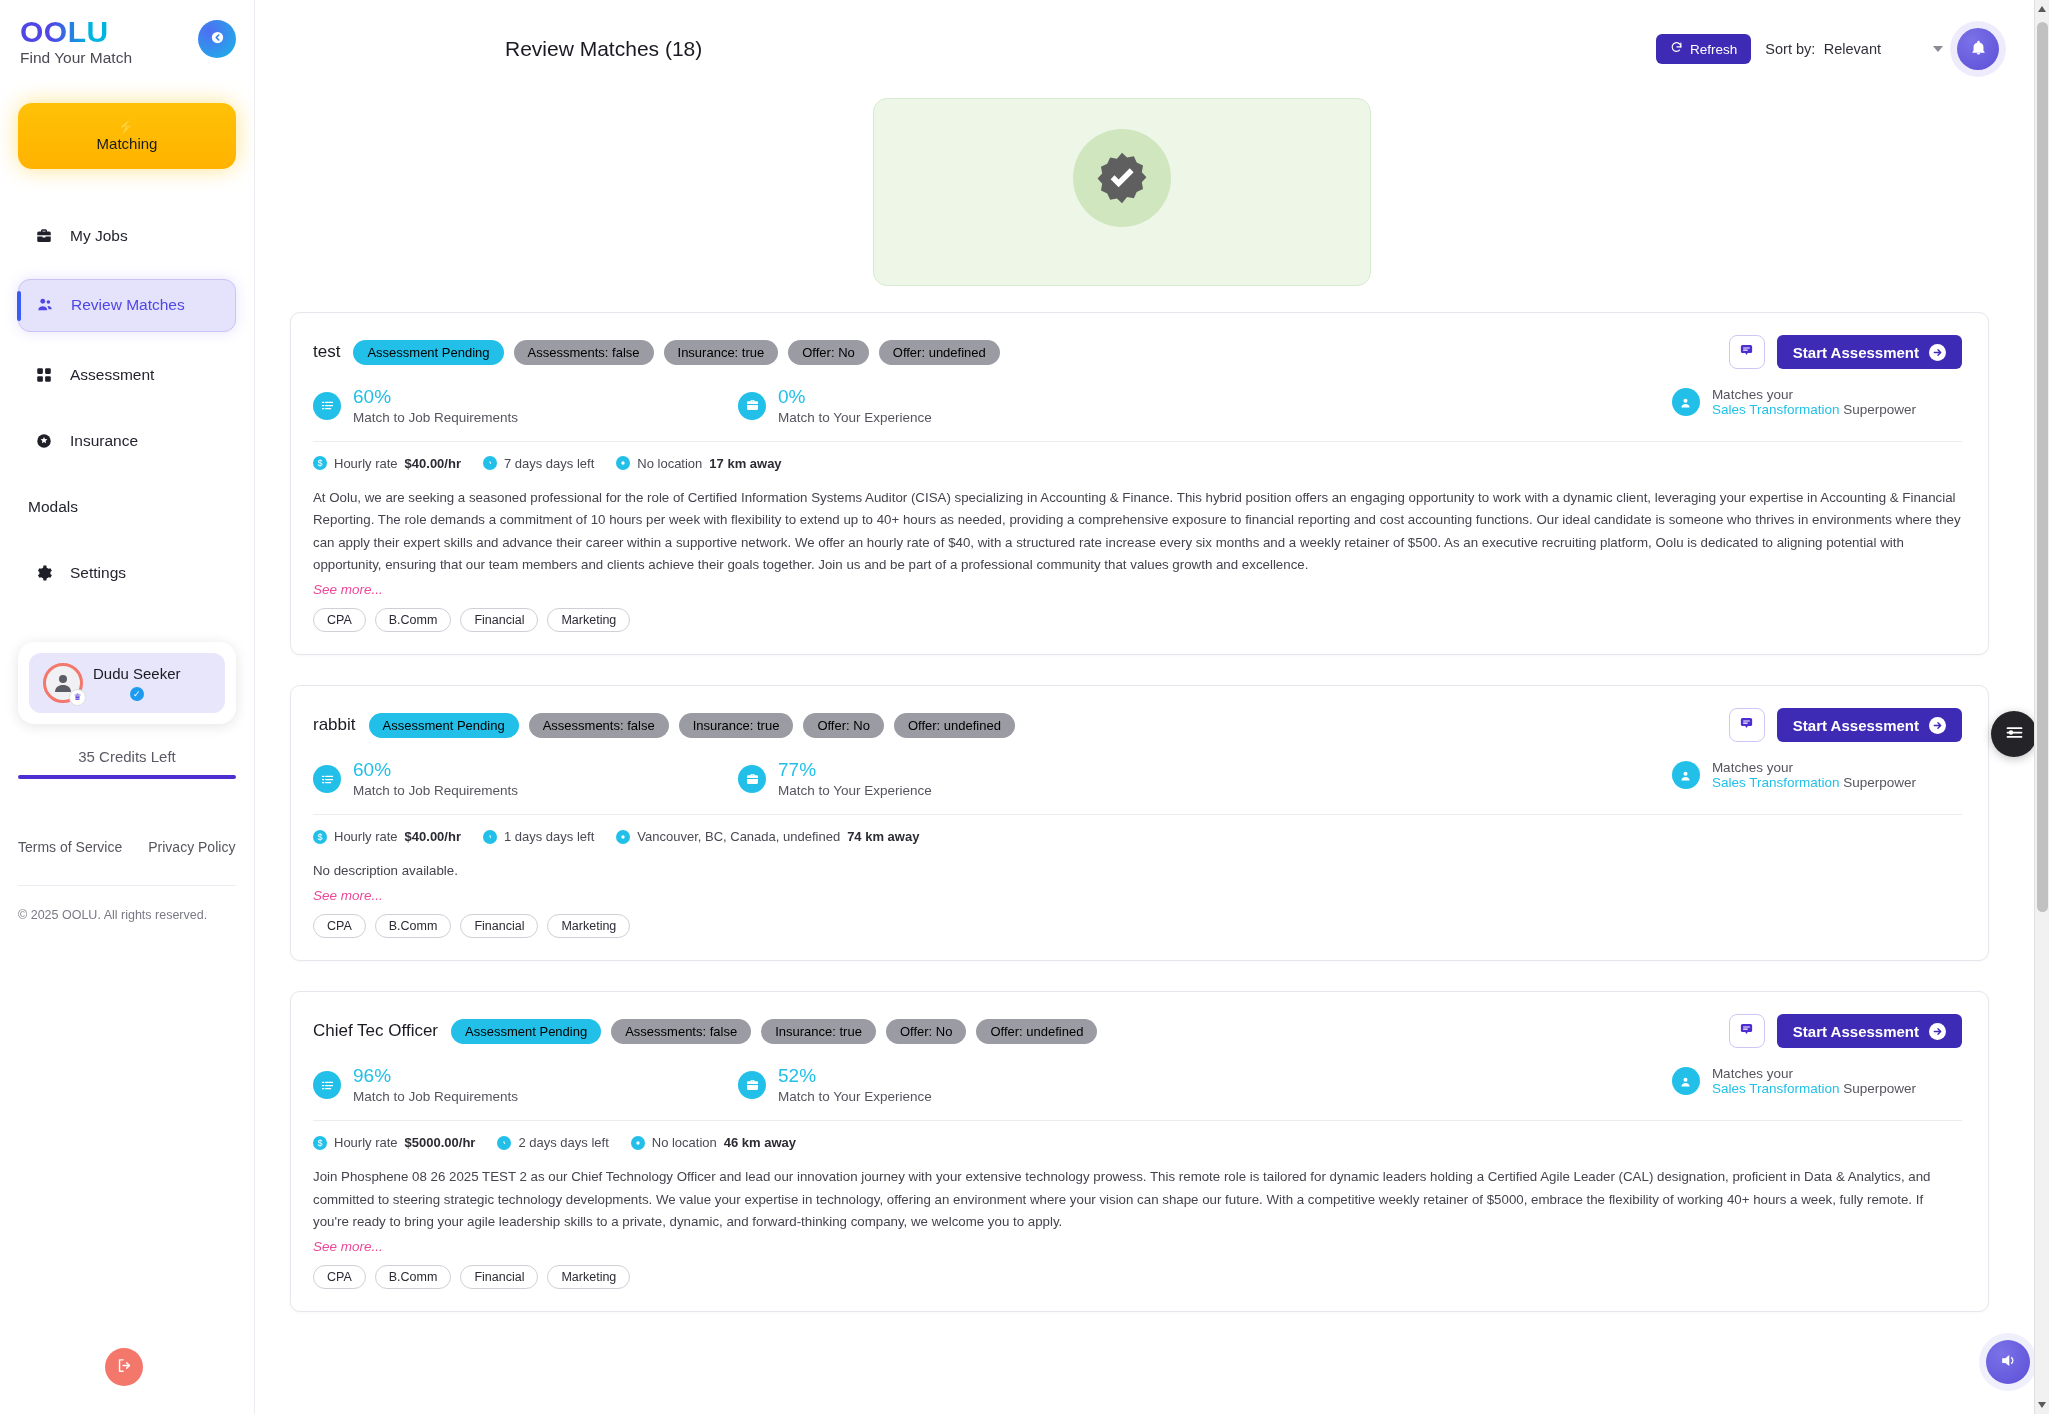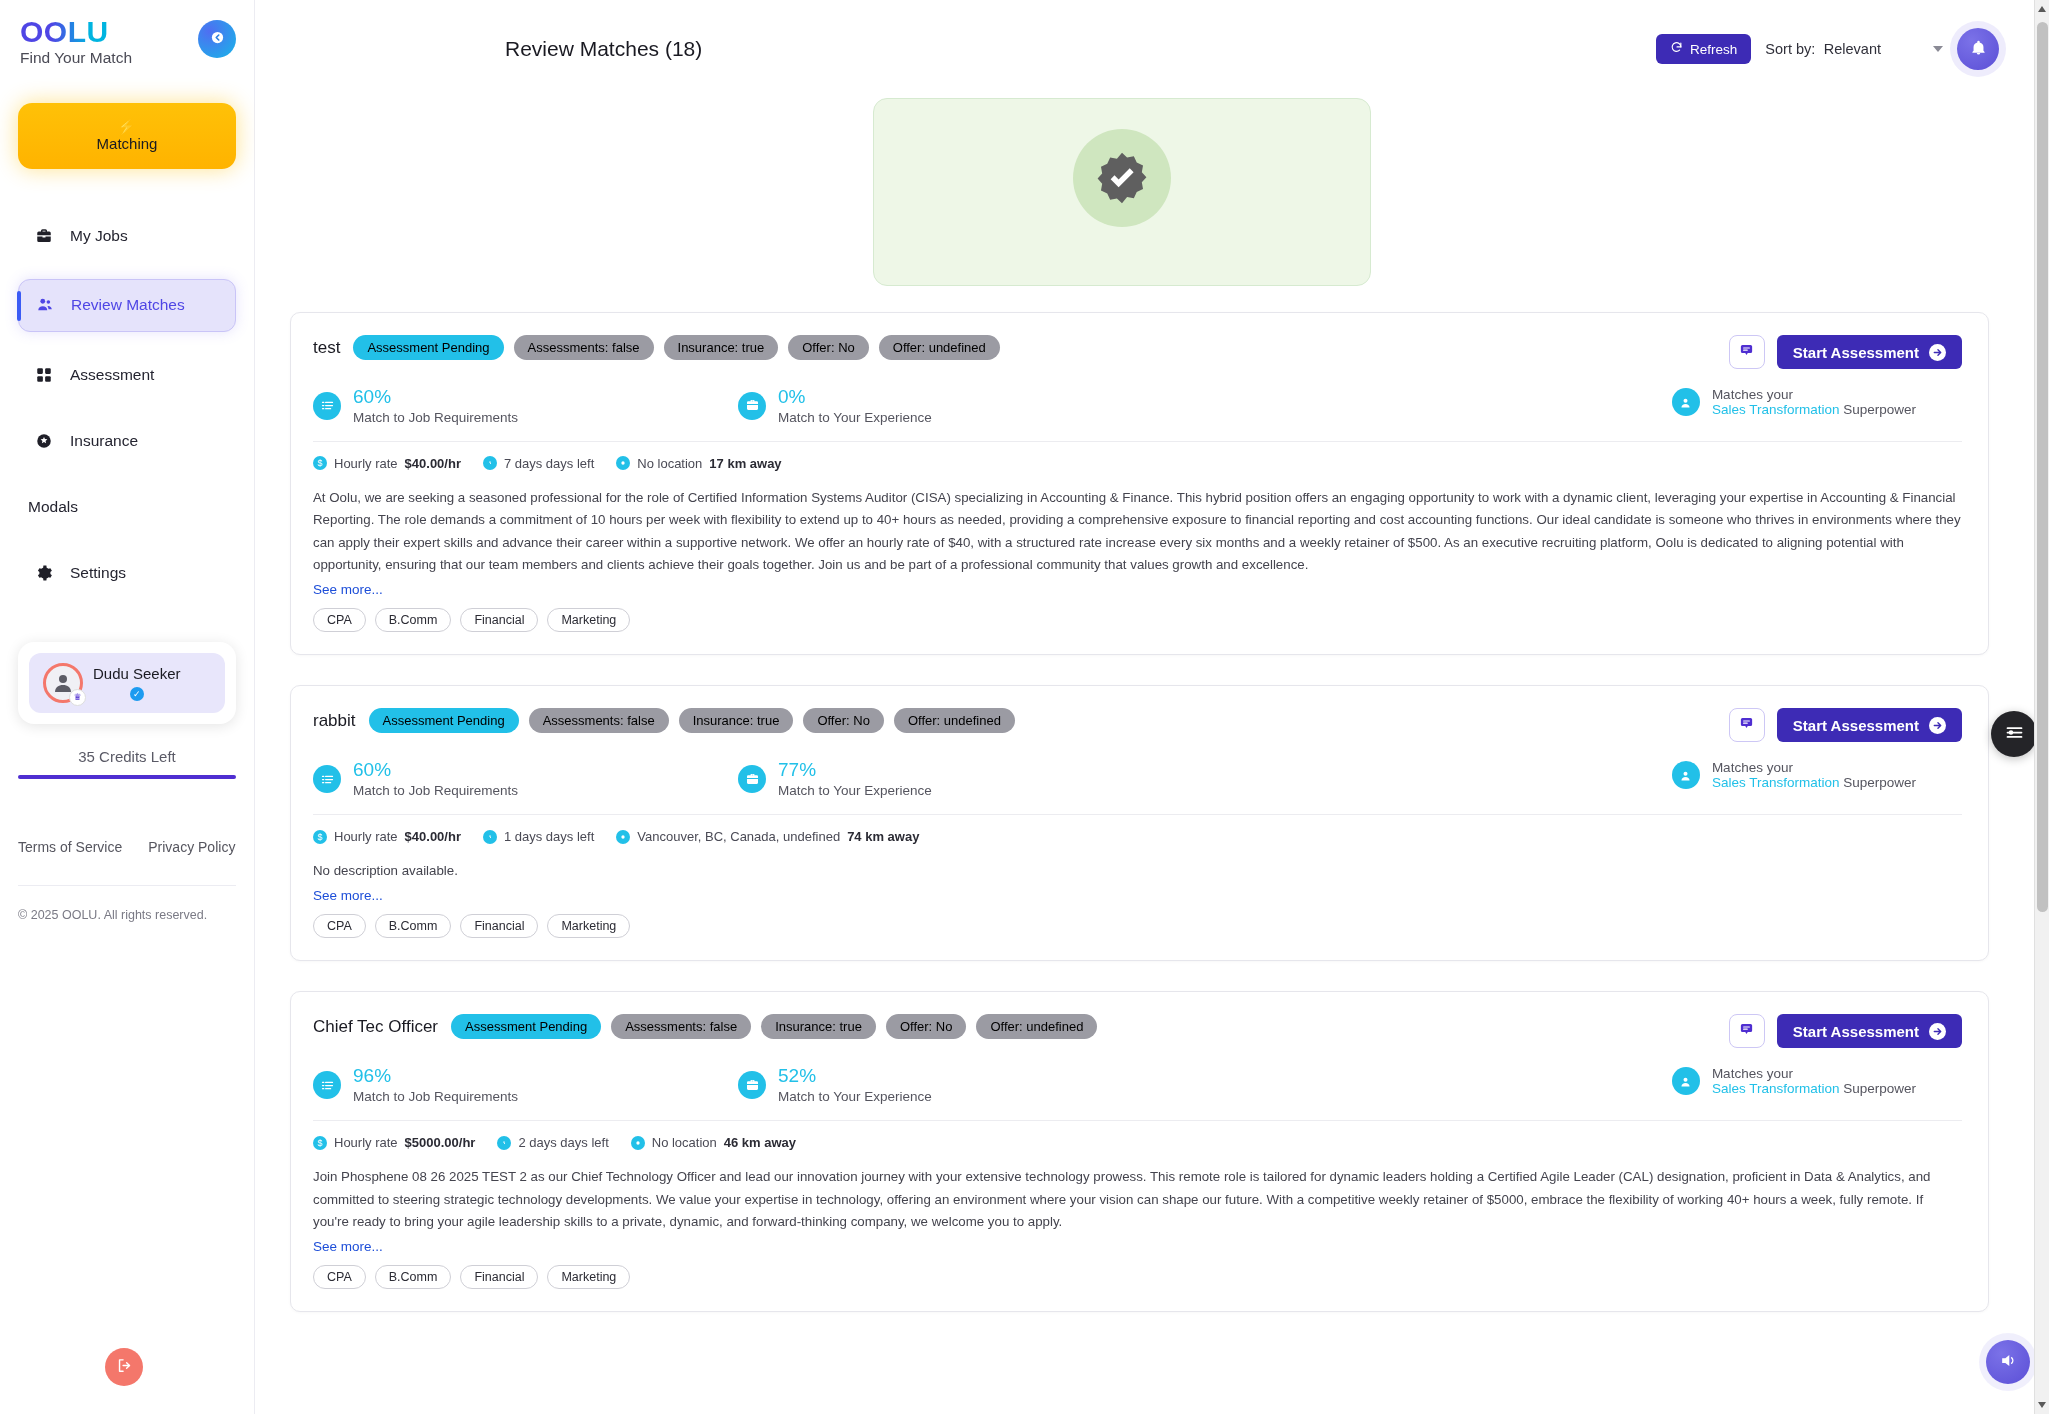--- a/index.html
+++ b/index.html
@@ -160,21 +160,21 @@
   .verify-circle svg { width: 58px; height: 58px; }
   .banner-text { font-size: 24px; line-height: 1.32; color: #5aa83f; }
 
   
   .cards { padding: 26px 0 0 35px; display: flex; flex-direction: column; gap: 30px; }
   .job-card {
     background: #fff; border: 1px solid #e6e6ec; border-radius: 10px;
     padding: 22px 26px 22px 22px; position: relative;
     box-shadow: 0 1px 3px rgba(0,0,0,0.03);
   }
-  .card-top { display: flex; align-items: flex-start; justify-content: space-between; }
+  .card-top { display: flex; align-items: center; justify-content: space-between; }
   .title-row { display: flex; align-items: center; gap: 10px; flex-wrap: wrap; }
   .job-title { font-size: 17px; color: #1a1a22; margin-right: 3px; }
   .chip {
     border-radius: 20px; height: 25px; padding: 0 14px;
     display: inline-flex; align-items: center; font-size: 13px; color: #000000;
     background: #9b9ba3; white-space: nowrap;
   }
   .chip.status { background: #22c0e8; }
   .card-actions { display: flex; align-items: center; gap: 12px; }
   .msg-btn {
@@ -220,21 +220,21 @@
   .meta { display: flex; align-items: center; gap: 7px; font-size: 13px; color: #4a4a55; }
   .meta-dot {
     width: 14px; height: 14px; border-radius: 50%; background: #22c0e8;
     display: flex; align-items: center; justify-content: center; flex: 0 0 14px;
     color: #fff; font-size: 9px;
   }
   .meta-dot svg { width: 8px; height: 8px; }
   .meta b { font-weight: 700; color: #2b2b34; }
 
   .desc { font-size: 13.3px; line-height: 1.68; color: #44444e; margin-top: 16px; text-align: left; }
-  .see-more { font-size: 13.5px; color: #1d4ed8; margin-top: 6px; cursor: pointer; display: inline-block; }
+  .see-more { font-size: 13.5px; color: #ec4899; margin-top: 6px; cursor: pointer; display: inline-block; font-style: italic; }
   .tags { display: flex; gap: 9px; margin-top: 10px; }
   .tag {
     border: 1px solid #cfcfd6; border-radius: 16px; height: 24px; padding: 0 13px;
     display: inline-flex; align-items: center; font-size: 12.5px; color: #2b2b34;
   }
 
   
   .fab-filter {
     position: absolute; right: 12px; top: 711px;
     width: 46px; height: 46px; border-radius: 50%; background: #242428;

